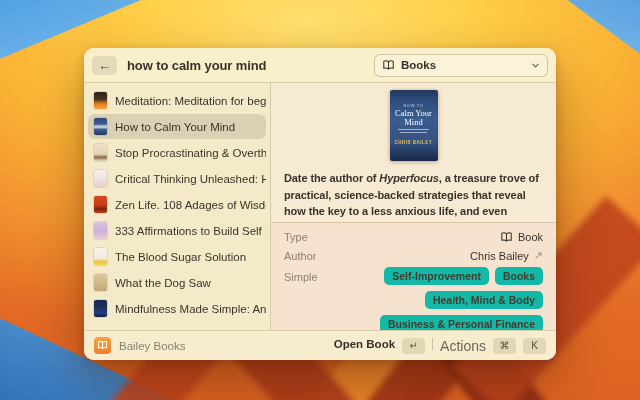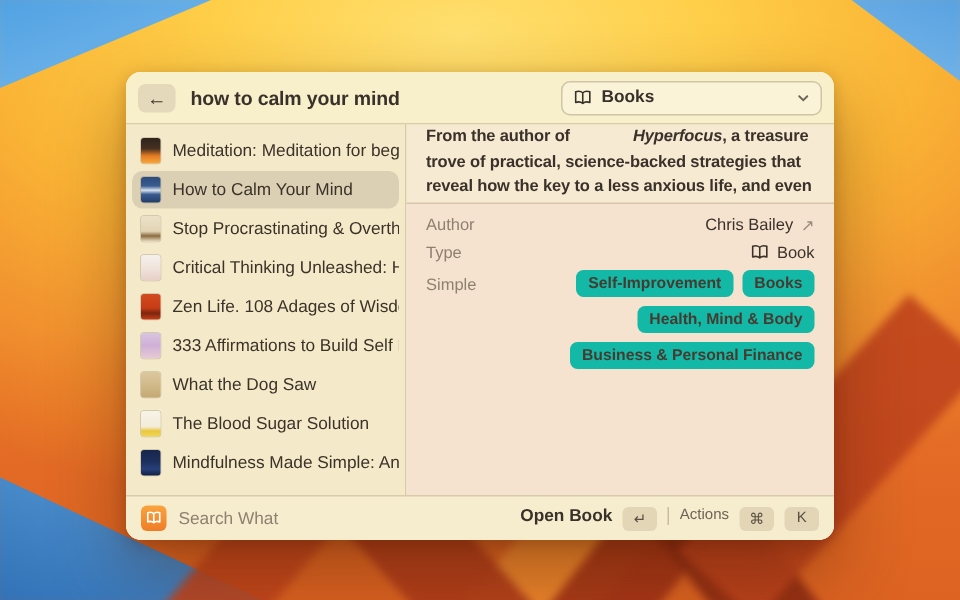--- a/index.html
+++ b/index.html
@@ -67,21 +67,21 @@
   .cover{width:48px;height:71px;border-radius:2px;position:relative;text-align:center;color:#fff;
     background:linear-gradient(180deg,#24395c 0%,#2f4d7c 16%,#3a5c8e 42%,#355382 72%,#1e3357 94%,#16264a 100%);
     box-shadow:0 1px 4px rgba(60,20,0,.35);}
   .c-top{font-size:4px;letter-spacing:.6px;padding-top:13px;color:#c8d6e8;}
   .c-title{font-family:"Liberation Serif",serif;font-size:8.5px;line-height:9px;margin-top:1px;}
   .c-bar{height:1px;background:rgba(255,255,255,.55);margin:2px auto 0;width:66%;}
   .c-bar2{width:58%;}
   .c-author{font-size:4.5px;letter-spacing:.5px;color:#e5bf62;margin-top:7px;font-weight:700;}
   .desc{flex:none;margin:0 13px;height:51px;overflow:hidden;font-size:11px;font-weight:700;
     line-height:16.5px;color:#3a322a;letter-spacing:-.1px;}
-  .desc em{font-style:italic;margin-left:39px;}
+  .desc em{font-style:italic;}
 
   .meta{flex:1;border-top:1px solid rgba(110,90,50,.22);margin-top:1px;background:#f5e3cf;
     padding:5px 13px 0;display:flex;flex-direction:column;}
   .mrow{display:flex;align-items:center;min-height:18.5px;font-size:11px;}
   .mrow.genres{align-items:flex-start;margin-top:2px;}
   .mlabel{color:#8e8170;font-weight:500;flex:none;}
   .mval{margin-left:auto;color:#3a322a;font-weight:500;display:flex;align-items:center;gap:5px;}
   .link-arrow{color:#9a8e7d;font-size:11px;}
   .chips{margin-left:auto;display:flex;flex-wrap:wrap;justify-content:flex-end;gap:6px;row-gap:6px;max-width:230px;padding-bottom:4px;}
   .chip{background:#14b8a6;border-radius:5px;padding:3px 8px;font-size:10.5px;font-weight:600;color:#453c31;white-space:nowrap;}
@@ -89,21 +89,21 @@
   .footer{height:29px;flex:none;display:flex;align-items:center;gap:8px;padding:0 10px;
     background:#f6ecce;border-top:1px solid rgba(110,90,50,.22);}
   .app-ico{width:17px;height:17px;border-radius:4px;flex:none;color:#fff;
     background:linear-gradient(180deg,#f9a43f,#ef7d27);display:flex;align-items:center;justify-content:center;}
   .app-name{font-size:11.5px;font-weight:500;color:#8e8170;}
   .foot-right{margin-left:auto;display:flex;gap:7px;}
   .primary{font-size:11.5px;font-weight:600;color:#3a322a;}
   .key{min-width:17px;height:16px;padding:0 3px;border-radius:4px;background:rgba(125,100,55,.16);
     display:flex;align-items:center;justify-content:center;font-size:10px;color:#5a5042;}
   .vdiv{width:1px;height:12px;background:rgba(110,90,50,.32);}
-  .actions{font-size:10px;font-weight:500;color:#6f6456;}
+  .actions{font-size:14px;font-weight:500;color:#6f6456;}
 </style>
 </head>
 <body>
 
 <div class="stage">
   <div class="wp"></div>
   <div class="wp-deep"></div>
   <div class="sky sky-tl"></div>
   <div class="sky sky-tr"></div>
   <div class="sky sky-bl"></div>
@@ -156,76 +156,88 @@
         </div>
         <div class="row">
           <span class="thumb t5"></span>
           <span>Zen Life. 108 Adages of Wisdom</span>
         </div>
         <div class="row">
           <span class="thumb t6"></span>
           <span>333 Affirmations to Build Self Es...</span>
         </div>
         <div class="row">
+          <span class="thumb t8"></span>
+          <span>The Blood Sugar Solution</span>
+        </div>
+        <div class="row">
           <span class="thumb t7"></span>
           <span>What the Dog Saw</span>
         </div>
         <div class="row">
-          <span class="thumb t8"></span>
-          <span>The Blood Sugar Solution</span>
-        </div>
-        <div class="row">
           <span class="thumb t9"></span>
           <span>Mindfulness Made Simple: An In...</span>
         </div>
       </div>
 
       <div class="detail">
+        <div class="cover-wrap">
+          <div class="cover">
+            <div class="c-top">HOW TO</div>
+            <div class="c-title">
+              <span>Calm Your</span><br>
+              <span>Mind</span>
+            </div>
+            <div class="c-bar"></div>
+            <div class="c-bar c-bar2"></div>
+            <div class="c-author">CHRIS BAILEY</div>
+          </div>
+        </div>
 
         <div class="desc">
-          <span>From the author of </span><em>Hyperfocus</em><span>, a treasure trove of practical, science-backed strategies that reveal how the key to a less anxious life, and even greater productivity, is a calm state of mind</span>
+          <span>Date the author of </span><em>Hyperfocus</em><span>, a treasure trove of practical, science-backed strategies that reveal how the key to a less anxious life, and even greater productivity, is a calm state of mind</span>
         </div>
 
         <div class="meta">
-          <div class="mrow">
-            <span class="mlabel">Author</span>
-            <span class="mval">
-              <span>Chris Bailey</span>
-              <span class="link-arrow">↗</span>
-            </span>
-          </div>
           <div class="mrow">
             <span class="mlabel">Type</span>
             <span class="mval">
               <svg width="13" height="13" viewBox="0 0 16 16">
                   <path fill="none" stroke="#3a322a" stroke-width="1.3" stroke-linejoin="round" d="M8 3.5 C6.5 2.2 4 2 2.2 2.7 V11.5 C4 10.8 6.5 11 8 12.3 C9.5 11 12 10.8 13.8 11.5 V2.7 C12 2 9.5 2.2 8 3.5 Z M8 3.5 V12.3"></path>
                 </svg>
               <span>Book</span>
             </span>
           </div>
+          <div class="mrow">
+            <span class="mlabel">Author</span>
+            <span class="mval">
+              <span>Chris Bailey</span>
+              <span class="link-arrow">↗</span>
+            </span>
+          </div>
           <div class="mrow genres">
             <span class="mlabel" style="margin-top:4px">Simple</span>
             <span class="chips">
               <span class="chip">Self-Improvement</span>
               <span class="chip">Books</span>
               <span class="chip">Health, Mind &amp; Body</span>
               <span class="chip">Business &amp; Personal Finance</span>
             </span>
           </div>
         </div>
       </div>
     </div>
 
     <div class="footer">
       <div class="app-ico">
         <svg width="11" height="11" viewBox="0 0 16 16">
             <path fill="none" stroke="#ffffff" stroke-width="1.6" stroke-linejoin="round" d="M8 3.5 C6.5 2.2 4 2 2.2 2.7 V11.5 C4 10.8 6.5 11 8 12.3 C9.5 11 12 10.8 13.8 11.5 V2.7 C12 2 9.5 2.2 8 3.5 Z M8 3.5 V12.3"></path>
           </svg>
       </div>
-      <span class="app-name">Search What</span>
+      <span class="app-name">Bailey Books</span>
       <div class="foot-right">
         <span class="primary">Open Book</span>
         <span class="key">↵</span>
         <span class="vdiv"></span>
         <span class="actions">Actions</span>
         <span class="key">⌘</span>
         <span class="key">K</span>
       </div>
     </div>
 

